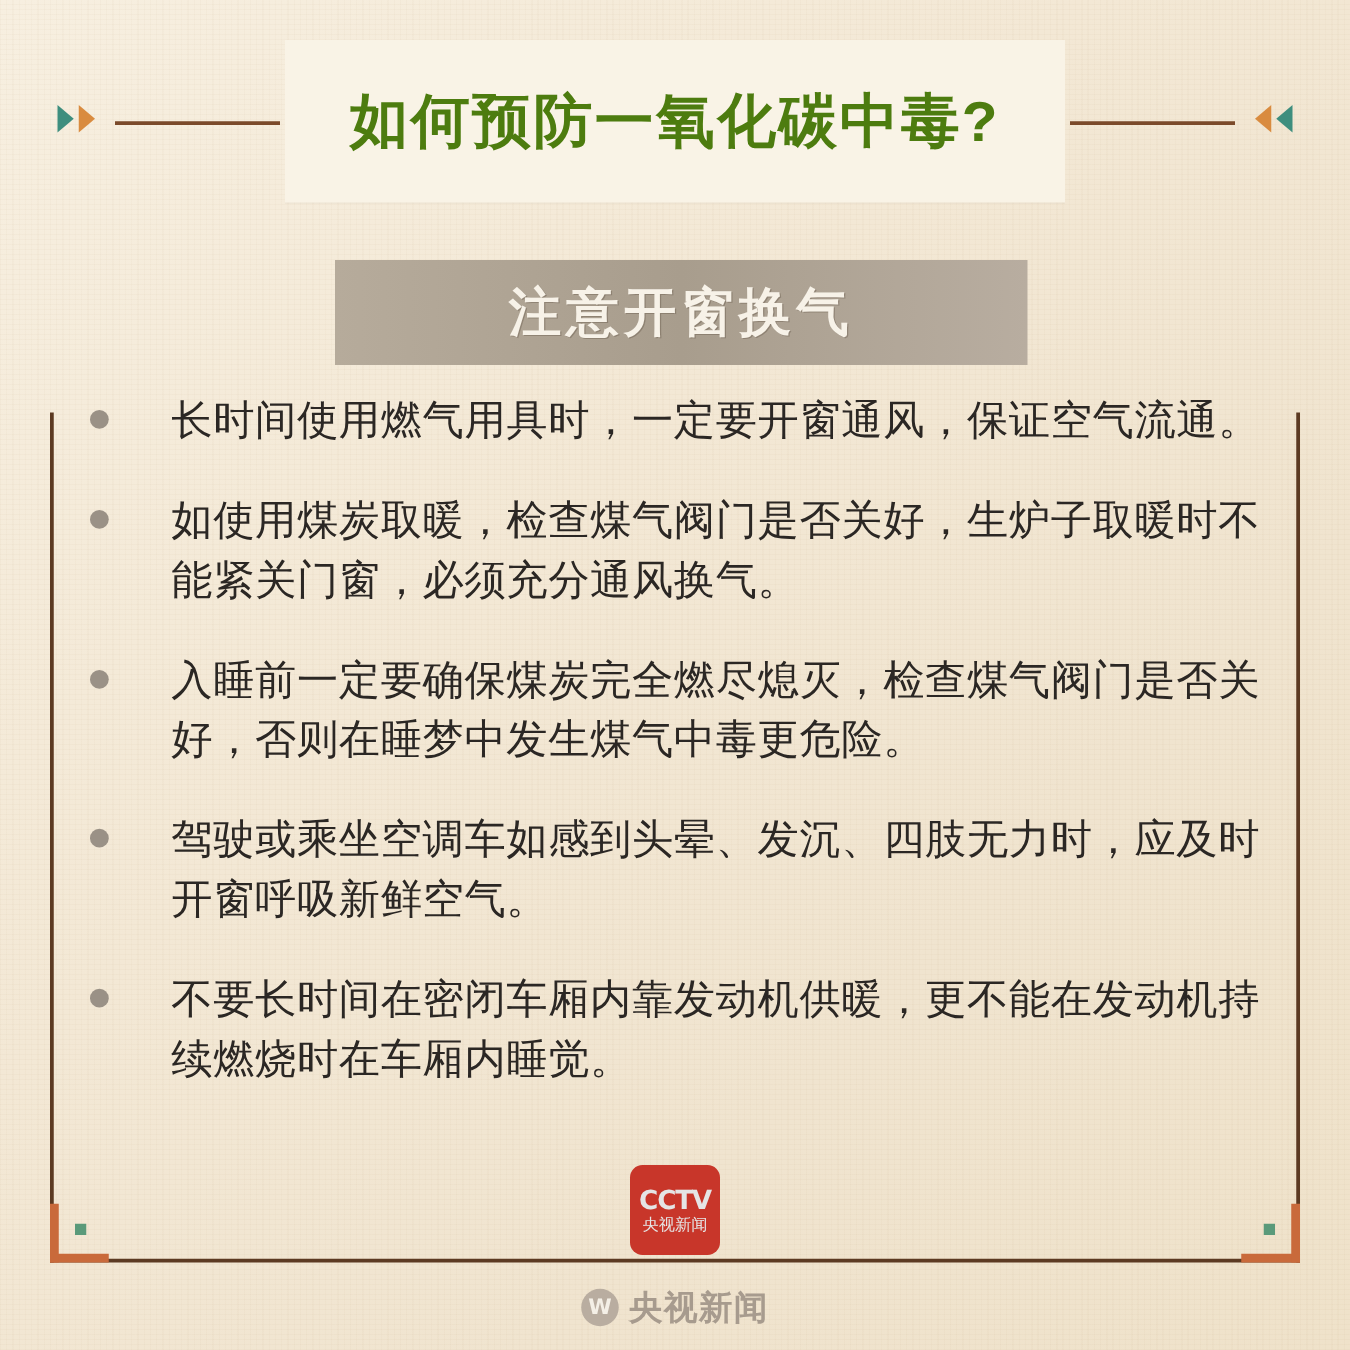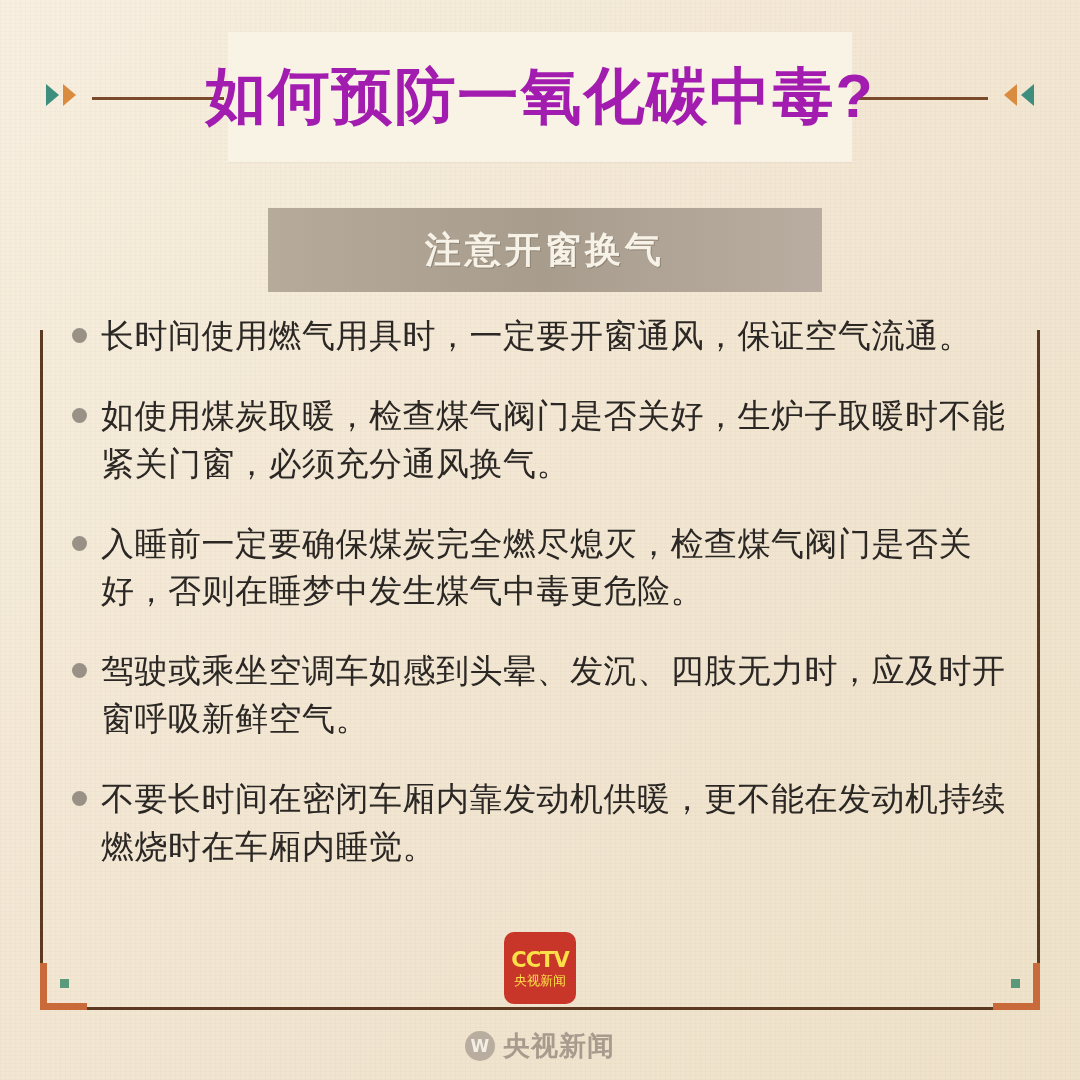--- a/index.html
+++ b/index.html
@@ -97,25 +97,25 @@
     top: 32px;
     width: 624px;
     height: 130px;
     background: #f9f3e6;
     box-shadow: 0 1px 0 rgba(0,0,0,0.03);
     display: flex;
     align-items: center;
     justify-content: center;
   }
   .title-text {
-    font-family: Liberation Sans, sans-serif;
-    font-weight: bold;
-    font-size: 61px;
+    font-family: Liberation Mono, monospace;
+    font-weight: bold;
+    font-size: 47px;
     letter-spacing: 2px;
-    color: #a21caf;
+    color: #4d7c0f;
     white-space: nowrap;
   }
 
   .rule {
     position: absolute;
     top: 97px;
     height: 3px;
     background: #7b4a2a;
   }
   .rule.left { left: 92px; width: 132px; }
@@ -150,37 +150,38 @@
     width: 554px;
     height: 84px;
     background: linear-gradient(90deg, #b6ab9b 0%, #a89d8d 50%, #b8ada0 100%);
     display: flex;
     align-items: center;
     justify-content: center;
   }
   .section-bar-text {
     font-family: "DejaVu Serif", "Liberation Serif", serif;
     font-weight: bold;
-    font-size: 36px;
+    font-size: 42px;
     letter-spacing: 4px;
     color: #f7f2e8;
     text-shadow: 1px 1px 0 rgba(90,75,60,0.35);
   }
 
   
   .list {
     position: absolute;
     left: 72px;
     right: 58px;
     top: 312px;
   }
   .list-item {
     display: flex;
     align-items: flex-start;
     margin-bottom: 32px;
+    gap: 36px;
   }
   .bullet {
     flex: 0 0 auto;
     width: 15px;
     height: 15px;
     border-radius: 50%;
     background: #9a9186;
     margin-top: 16px;
     margin-right: 14px;
   }
@@ -199,21 +200,21 @@
     transform: translateX(-50%);
     bottom: 76px;
     width: 72px;
     height: 72px;
     border-radius: 10px;
     background: #c8362a;
     display: flex;
     flex-direction: column;
     align-items: center;
     justify-content: center;
-    color: #fde047;
+    color: #e5e5e5;
   }
   .cctv-badge .mark {
     font-family: "DejaVu Sans", sans-serif;
     font-weight: bold;
     font-size: 21px;
     letter-spacing: -1px;
     line-height: 1;
   }
   .cctv-badge .sub {
     font-family: "DejaVu Sans", sans-serif;

